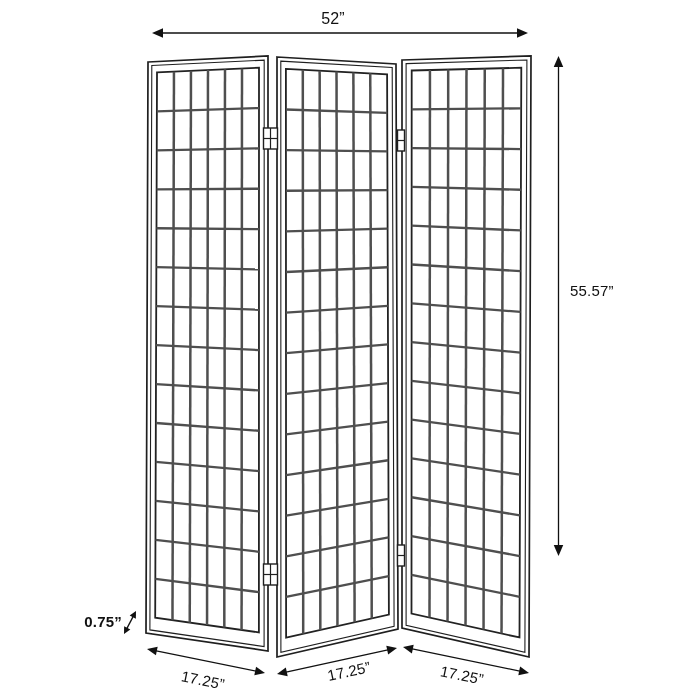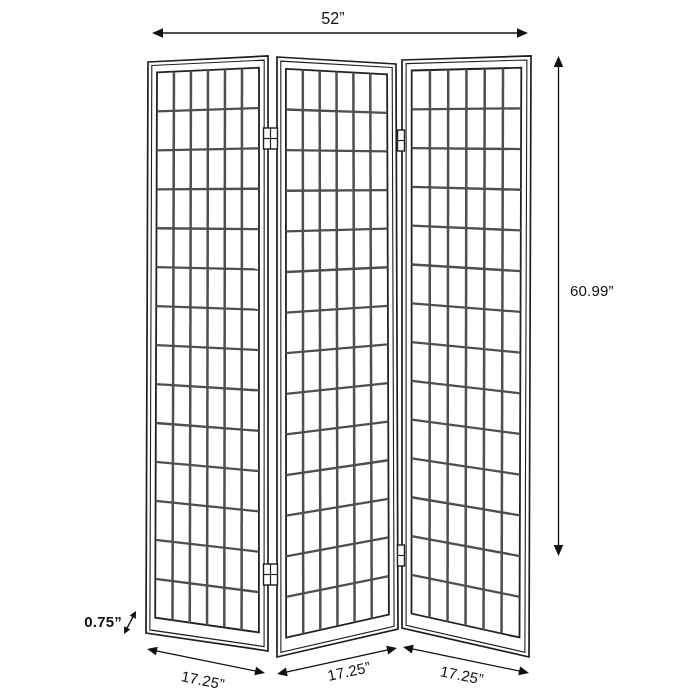--- a/index.html
+++ b/index.html
@@ -149,21 +149,21 @@
       </g>
       <g>
         <line x1="409.8555664745377" y1="648.4146407010951" x2="522.1444335254623" y2="671.5853592989049" stroke="#111111" stroke-width="1.3"></line>
         <polygon points="403,647 411.8943590893577,653.3790968318062 413.69297369503573,644.6627337427512" fill="#111111"></polygon>
         <polygon points="529,673 520.1056409106424,666.6209031681938 518.3070263049643,675.3372662572488" fill="#111111"></polygon>
       </g>
     </svg>
 
   <div class="dim-label" id="lbl-width">52”</div>
 
-  <div class="dim-label" id="lbl-height">60.99”</div>
+  <div class="dim-label" id="lbl-height">55.57”</div>
 
   <div class="dim-label" id="lbl-thickness">0.75”</div>
 
   <div class="dim-label" id="lbl-p1">17.25”</div>
 
   <div class="dim-label" id="lbl-p2">17.25”</div>
 
   <div class="dim-label" id="lbl-p3">17.25”</div>
 </div>
 

